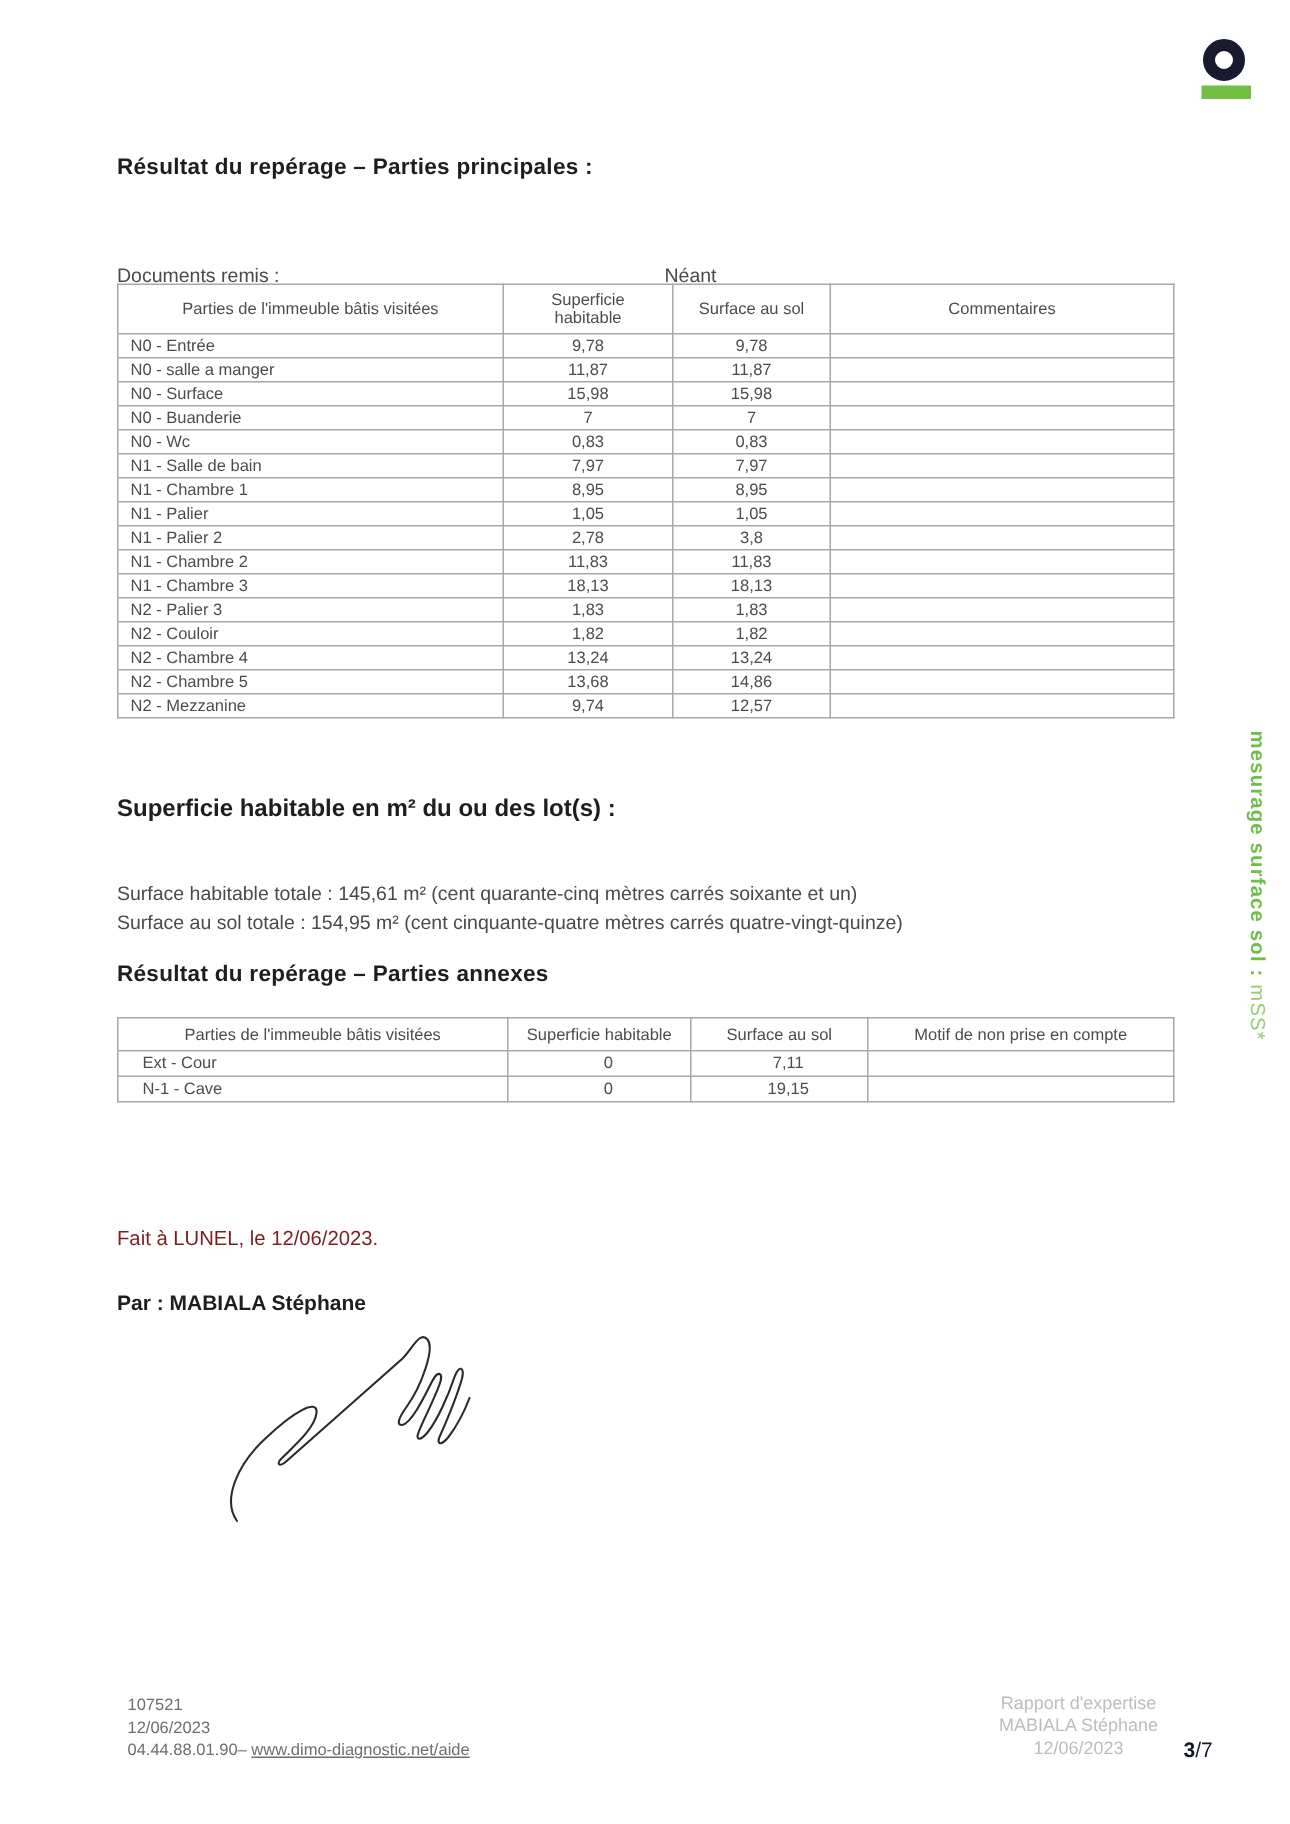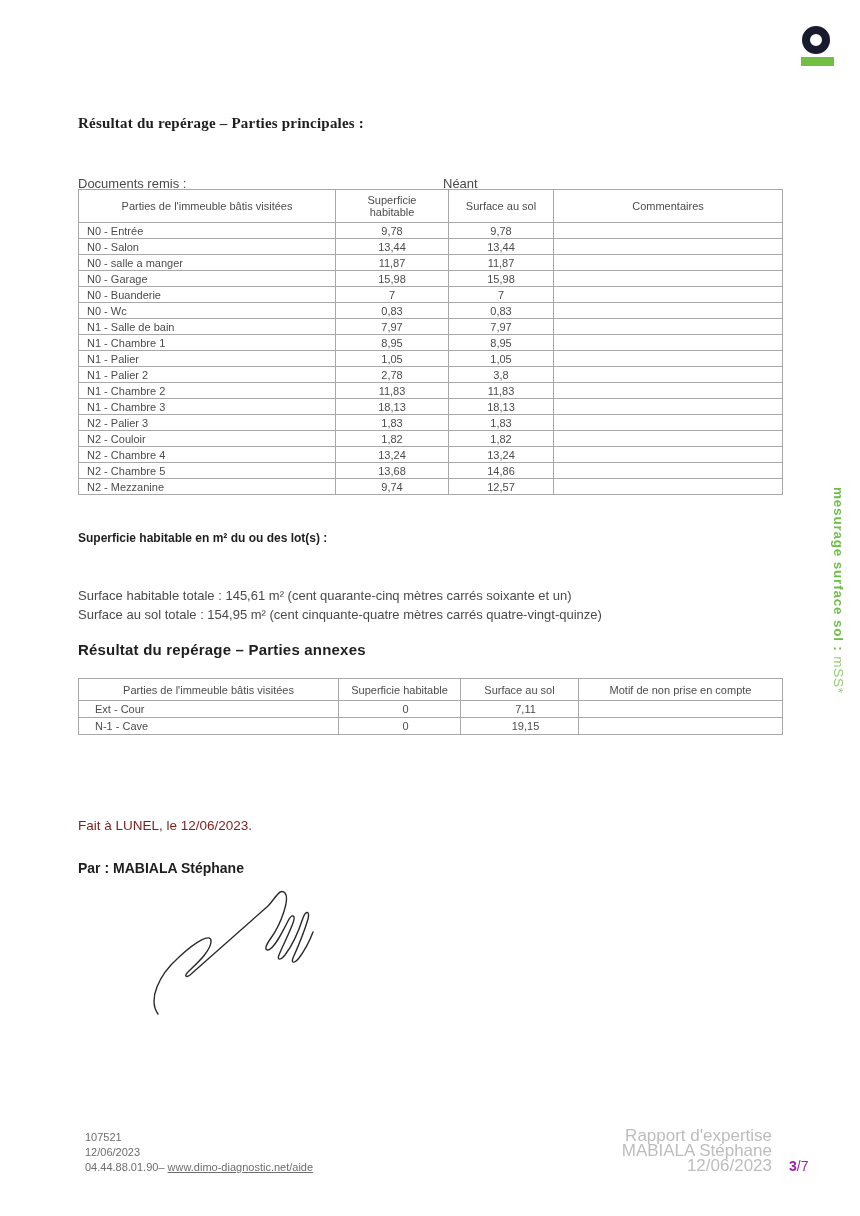--- a/index.html
+++ b/index.html
@@ -66,56 +66,56 @@
   #table-main .c3 { width: 229px; }
 
   #table-annex th { height: 22px; padding: 2px 4px; }
   #table-annex .c0 { width: 260px; }
   #table-annex .c1 { width: 122px; }
   #table-annex .c2 { width: 118px; }
   #table-annex .c3 { width: 204px; }
   #table-annex tbody td { height: 17px; padding-left: 16px; }
 
   
-  .summary-title { font-size: 12px; font-weight: bold; color: #1e1e1e; }
+  .summary-title { font-size: 16px; font-weight: bold; color: #1e1e1e; }
 
   
   .closing-date { font-size: 13.5px; color: #7f1d1d; }
   .closing-author { font-size: 14px; font-weight: bold; color: #1e1e1e; }
 
   
   .signature { position: absolute; left: 148px; top: 874px; }
 
   
   .footer-left {
     position: absolute; left: 85px; top: 1130px;
     font-size: 11px; color: #6e6e6e; line-height: 15px;
   }
   .footer-left a { color: #6e6e6e; }
   .footer-right {
     position: absolute; right: 88px; top: 1128px;
-    font-size: 17px; color: #bdbdbd; line-height: 15px; text-align: right;
+    font-size: 12px; color: #bdbdbd; line-height: 15px; text-align: center;
   }
   .page-num {
     position: absolute; left: 789px; top: 1158px;
-    font-size: 14px; color: #a21caf;
+    font-size: 14px; color: #0f172a;
   }
   .page-num .cur { font-weight: bold; }
 </style>
 </head>
 <body>
 
 <div class="logo">
   <div class="logo-ring"></div>
   <div class="logo-bar"></div>
 </div>
 
 <div class="sidebar-vertical"><span>mesurage surface sol : </span><span class="brand-suffix">mSS*</span></div>
 
-<div class="abs h-title" style="top:115px;font-family:Liberation Serif, serif;">Résultat du repérage – Parties principales :</div>
+<div class="abs h-title" style="top:103px;">Résultat du repérage – Parties principales :</div>
 
 <div class="abs body-line docs-line" style="top:140px; position:absolute;">
   <span>Documents remis :</span>
   <span class="docs-value">Néant</span>
 </div>
 
 <table id="table-main" class="abs" style="top:189px;">
   <thead>
     <tr>
         <th class="c0">Parties de l'immeuble bâtis visitées</th>
@@ -125,33 +125,27 @@
       </tr>
   </thead>
   <tbody>
       <tr>
         <td class="c0">N0 - Entrée</td>
         <td class="c1">9,78</td>
         <td class="c2">9,78</td>
         <td class="c3"></td>
       </tr>
       <tr>
-        <td class="c0">N0 - Salon</td>
-        <td class="c1">13,44</td>
-        <td class="c2">13,44</td>
-        <td class="c3"></td>
-      </tr>
-      <tr>
         <td class="c0">N0 - salle a manger</td>
         <td class="c1">11,87</td>
         <td class="c2">11,87</td>
         <td class="c3"></td>
       </tr>
       <tr>
-        <td class="c0">N0 - Garage</td>
+        <td class="c0">N0 - Surface</td>
         <td class="c1">15,98</td>
         <td class="c2">15,98</td>
         <td class="c3"></td>
       </tr>
       <tr>
         <td class="c0">N0 - Buanderie</td>
         <td class="c1">7</td>
         <td class="c2">7</td>
         <td class="c3"></td>
       </tr>

